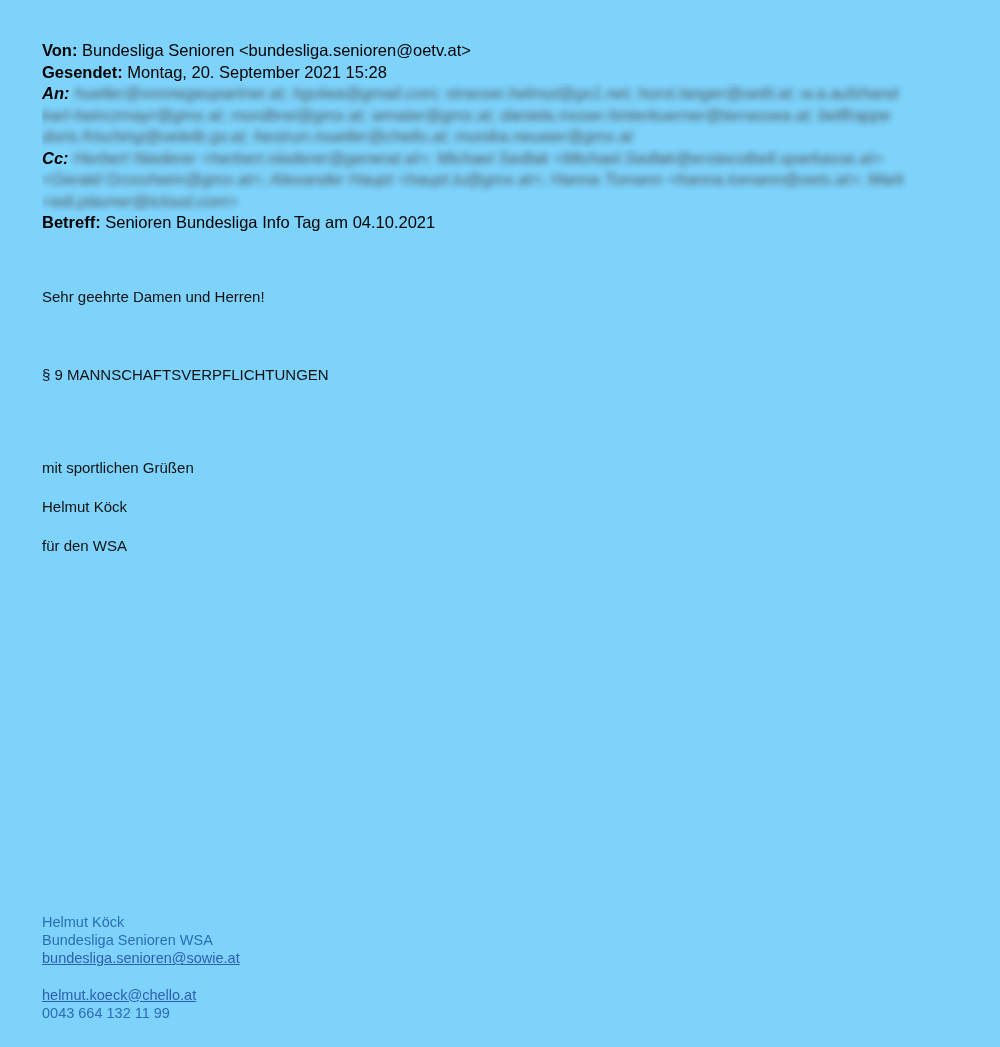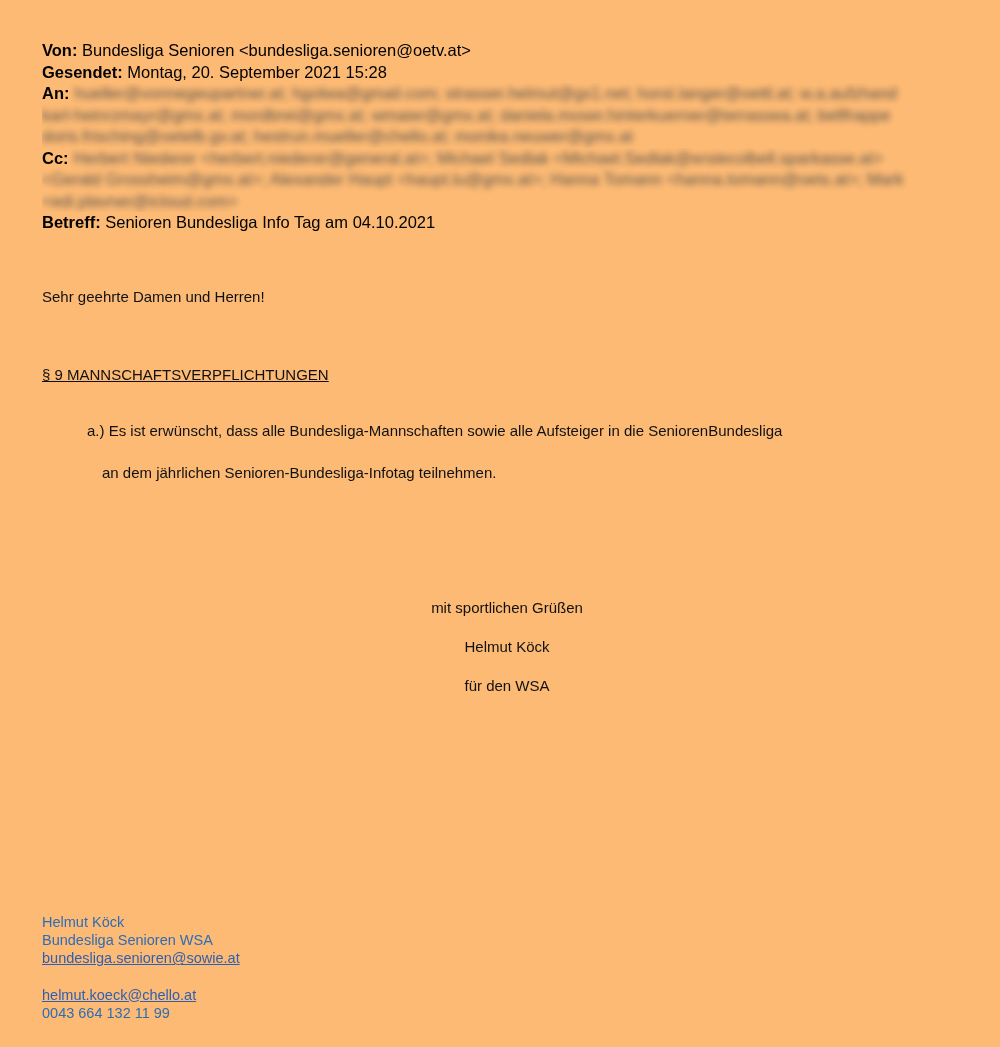--- a/index.html
+++ b/index.html
@@ -14,21 +14,21 @@
     position: relative;
     overflow: hidden;
     font-family: "Liberation Sans", sans-serif;
     color: #000000;
     -webkit-font-smoothing: antialiased;
   }
 
   .page {
     position: absolute;
     inset: 0;
-    background: #fdba74;
+    background: #7dd3fc;
     padding-left: 20px;
   }
 
   
   .mail-header {
     position: absolute;
     left: 42px;
     top: 40px;
     width: 958px;
     font-size: 16.5px;
@@ -52,20 +52,21 @@
     filter: blur(3.1px);
     opacity: .92;
     user-select: none;
   }
   .redacted-block {
     display: block;
     white-space: nowrap;
   }
   .hdr-row.multiline {
     white-space: normal;
+    font-style: italic;
   }
   .hdr-row.multiline .hdr-label {
     float: left;
     margin-right: 5px;
   }
 
   
   .mail-body {
     position: absolute;
     left: 42px;
@@ -78,21 +79,20 @@
   .para {
     margin: 0 0 57px 0;
     white-space: pre-wrap;
   }
   .para.gap-big {
     margin-bottom: 60px;
   }
 
   .clause-head {
     margin: 16px 0 14px 0;
-    text-decoration: underline;
   }
   .clause-item {
     margin: 0;
     padding-left: 20px;
     text-indent: -20px;
     white-space: pre-wrap;
   }
   .clause-item .cont {
     display: block;
     padding-left: 40px;
@@ -170,26 +170,22 @@
 
   <div class="mail-body">
 
     <p class="para">Sehr geehrte Damen und Herren!</p>
 
 
 
 
     <p class="clause-head">§ 9 MANNSCHAFTSVERPFLICHTUNGEN</p>
 
-    <p class="clause-item">
-      <span>a.) Es ist erwünscht, dass alle Bundesliga-Mannschaften sowie alle Aufsteiger in die SeniorenBundesliga</span>
-      <span class="cont">an dem jährlichen Senioren-Bundesliga-Infotag teilnehmen.</span>
-    </p>
-
-    <div class="sign-off" style="margin-top:72px;text-align:center;">
+
+    <div class="sign-off" style="margin-top:72px;">
       <span class="ln">mit sportlichen Grüßen</span>
       <span class="ln">Helmut Köck</span>
       <span class="ln">für den WSA</span>
     </div>
 
   </div>
 
   <div class="signature">
     <span class="sline">Helmut Köck</span>
     <span class="sline">Bundesliga Senioren WSA</span>

